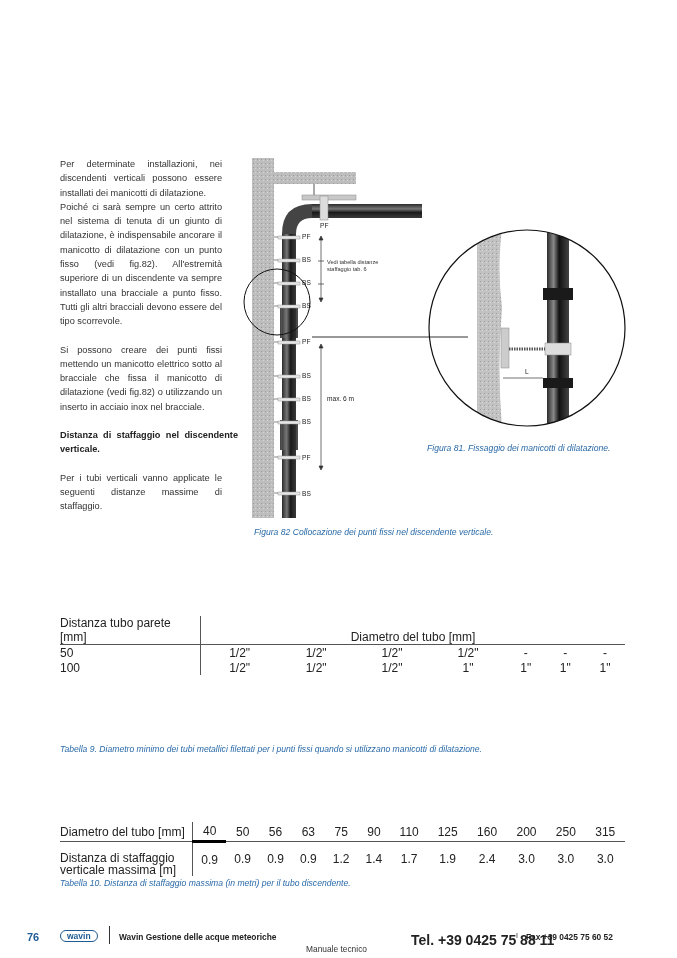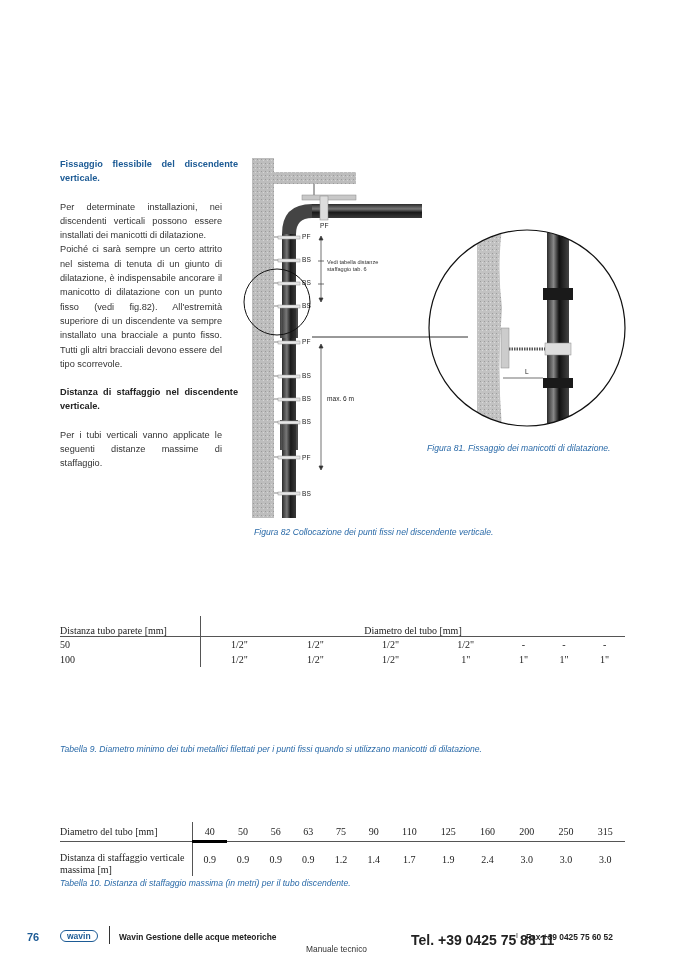--- a/index.html
+++ b/index.html
@@ -6,36 +6,36 @@
   body { width: 677px; height: 958px; position: relative; overflow: hidden;
          font-family: "Liberation Sans", sans-serif; color: #222; }
   .abs { position: absolute; }
   .text-col { left: 60px; top: 157px; width: 178px; font-size: 9.2px; line-height: 14.3px; text-align: justify; color: #333; }
   .text-col p { margin: 0 16px 14px 0; }
   .h-blue { color: #1d5b95; font-weight: bold; margin: 0 0 14px 0; }
   .h-dark { color: #222; font-weight: bold; margin: 0 0 14px 0; }
   .caption { color: #2a6aa8; font-style: italic; font-size: 8.6px; }
   .fig-label { font-size: 6.6px; color: #222; position: absolute; }
   .fig-note { font-size: 5.6px; color: #333; position: absolute; line-height: 7px; }
-  table { border-collapse: collapse; font-family: Liberation Serif, serif; font-size: 10px; color: #222; }
+  table { border-collapse: collapse; font-family: Liberation Sans, sans-serif; font-size: 12px; color: #222; }
   .t9 { position: absolute; left: 60px; top: 616px; width: 565px; }
   .t9 td { padding: 0; height: 15px; text-align: center; }
   .t9 td.lbl { text-align: left; width: 140px; border-right: 1px solid #555; }
   .t10 { position: absolute; left: 60px; top: 822px; width: 565px; }
   .t10 td { text-align: center; padding: 0; height: 18px; }
   .t10 td.lbl { text-align: left; width: 132px; border-right: 1px solid #555; line-height: 12px; }
   .footer { position: absolute; top: 928px; left: 0; width: 677px; height: 18px; font-size: 8.6px; }
 </style>
 </head>
 <body>
 
 <div class="abs text-col">
-  <div class="h-blue">Fissaggio flessibile del discendente verticale.</div>
   <p style="margin-bottom:0">Per determinate installazioni, nei discendenti verticali possono essere installati dei manicotti di dilatazione.</p>
   <p>Poiché ci sarà sempre un certo attrito nel sistema di tenuta di un giunto di dilatazione, è indispensabile ancorare il manicotto di dilatazione con un punto fisso (vedi fig.82). All'estremità superiore di un discendente va sempre installato una bracciale a punto fisso. Tutti gli altri bracciali devono essere del tipo scorrevole.</p>
+  <p>Si possono creare dei punti fissi mettendo un manicotto elettrico sotto al bracciale che fissa il manicotto di dilatazione (vedi fig.82) o utilizzando un inserto in acciaio inox nel bracciale.</p>
   <div class="h-dark">Distanza di staffaggio nel discendente verticale.</div>
   <p>Per i tubi verticali vanno applicate le seguenti distanze massime di staffaggio.</p>
 </div>
 
 <div class="abs" style="left:252px; top:158px; width:170px; height:360px;">
   <svg width="170" height="360" viewBox="0 0 170 360">
     <defs>
       <pattern id="grain" width="4" height="4" patternUnits="userSpaceOnUse">
         <rect width="4" height="4" fill="#bdbdbd"></rect>
         <rect x="1" y="1" width="1" height="1" fill="#9a9a9a"></rect>

